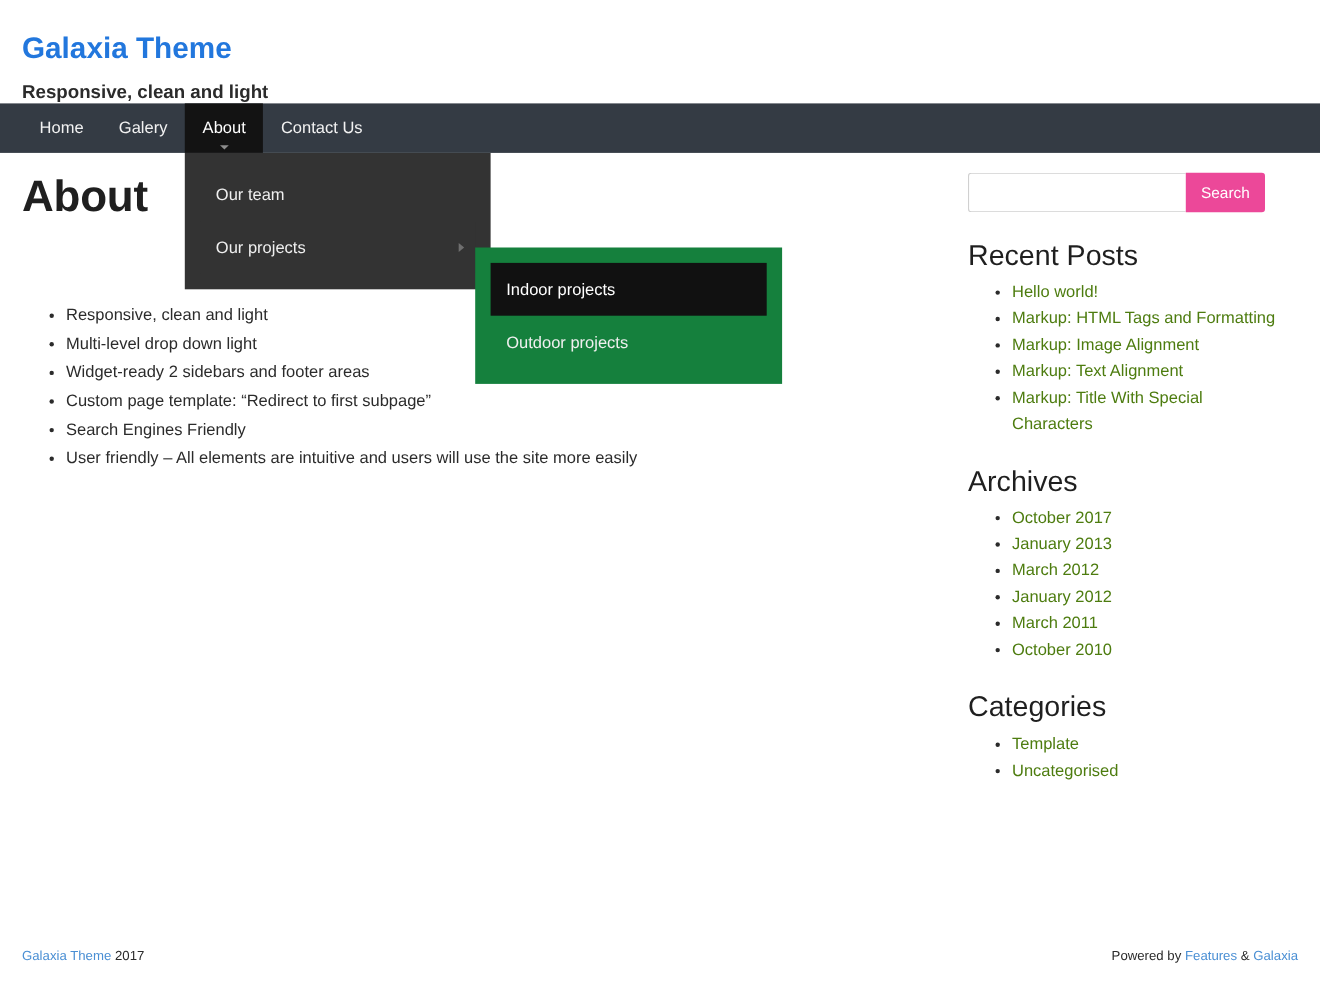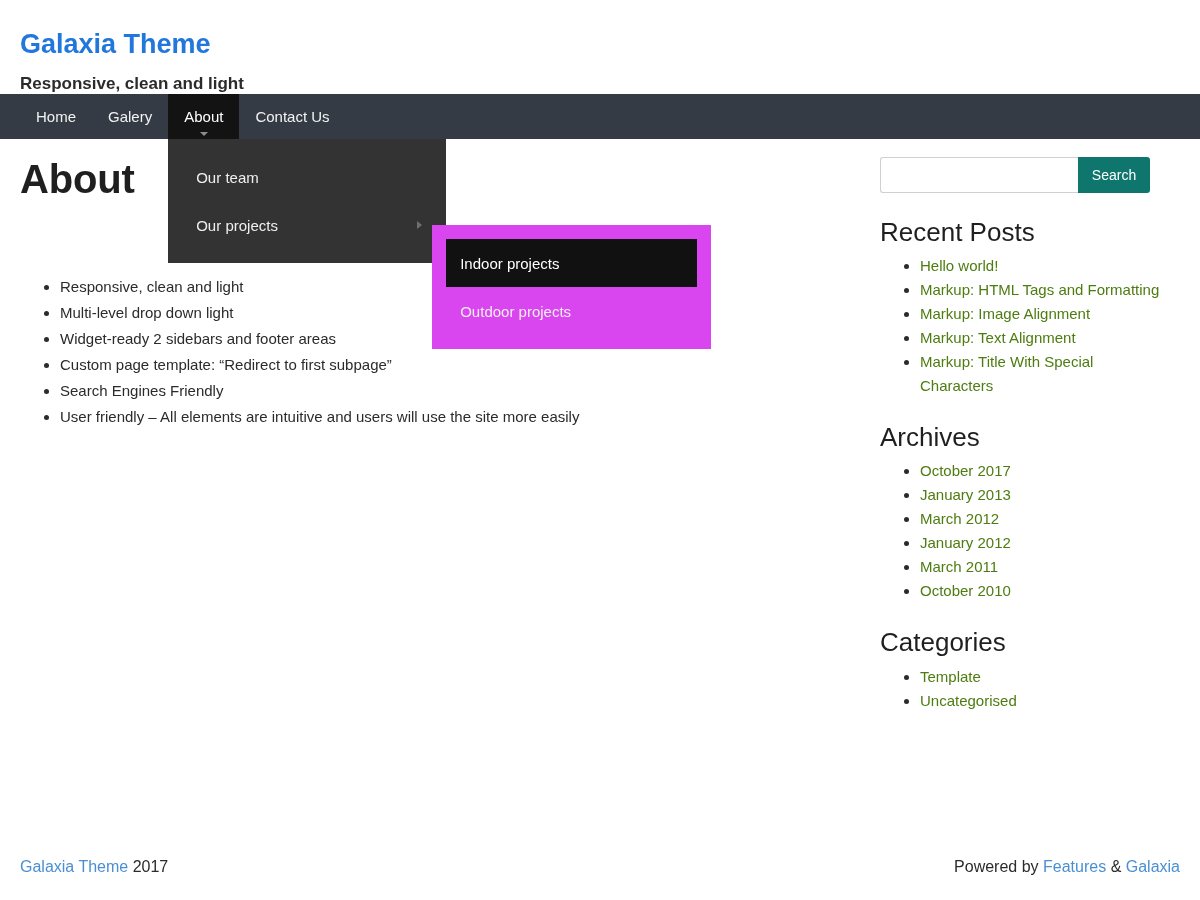--- a/index.html
+++ b/index.html
@@ -120,21 +120,21 @@
     border-top: 4px solid transparent;
     border-bottom: 4px solid transparent;
     border-left: 5px solid #6f6f6f;
   }
 
   
   #submenu-projects {
     top: 24px;
     left: 250px;
     width: 251px;
-    background: #d946ef;
+    background: #15803d;
   }
   #submenu-projects .submenu-link {
     height: 48px;
   }
   .submenu-item.is-active > .submenu-link {
     background: #111111;
     color: #ffffff;
   }
 
   
@@ -198,21 +198,21 @@
     font-size: 14px;
     font-family: "Liberation Sans", sans-serif;
     color: #333;
     outline: none;
     background: #ffffff;
     box-sizing: border-box;
     height: 36px;
   }
   #search-submit {
     width: 72px;
-    background: #0f766e;
+    background: #ec4899;
     color: #ffffff;
     border: none;
     border-radius: 0 3px 3px 0;
     font-size: 14px;
     font-family: "Liberation Sans", sans-serif;
     cursor: pointer;
     height: 36px;
   }
   .widget {
     margin-bottom: 6px;
@@ -248,21 +248,21 @@
   #site-footer {
     position: absolute;
     left: 0;
     bottom: 0;
     width: 1200px;
     padding: 0 20px 24px 20px;
     box-sizing: border-box;
     display: flex;
     justify-content: space-between;
     align-items: flex-start;
-    font-size: 16px;
+    font-size: 12px;
     color: #2b2b2b;
   }
   .footer-link {
     color: #4a8fd4;
     text-decoration: none;
     cursor: pointer;
   }
 </style>
 </head>
 <body>

